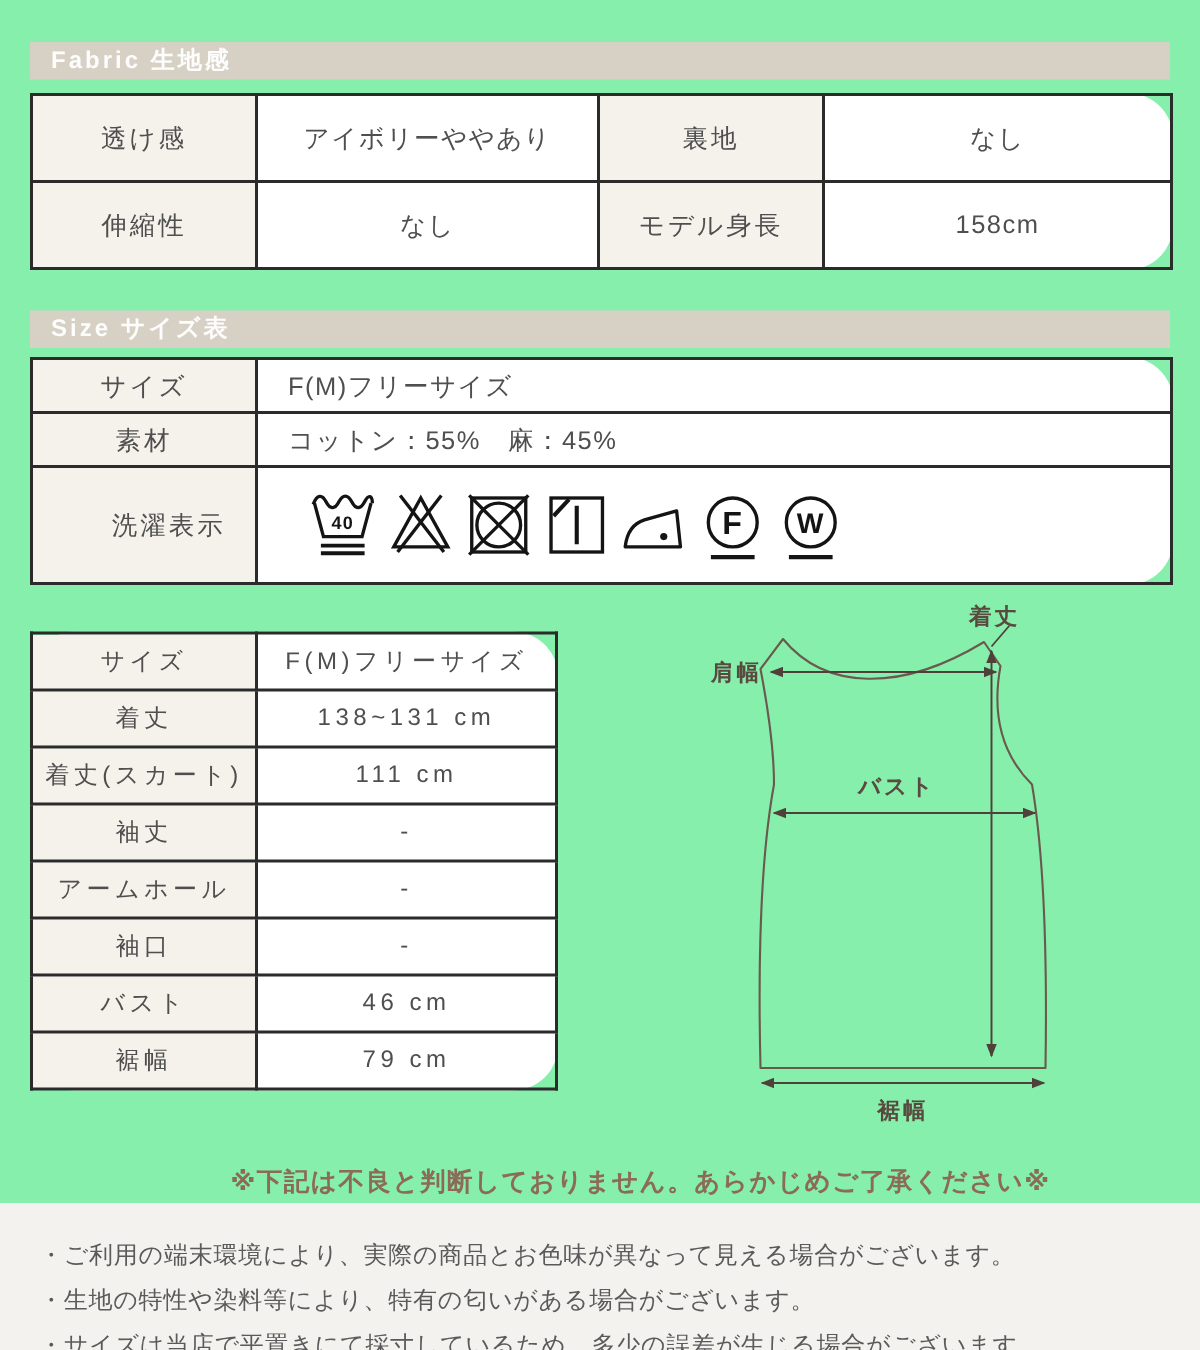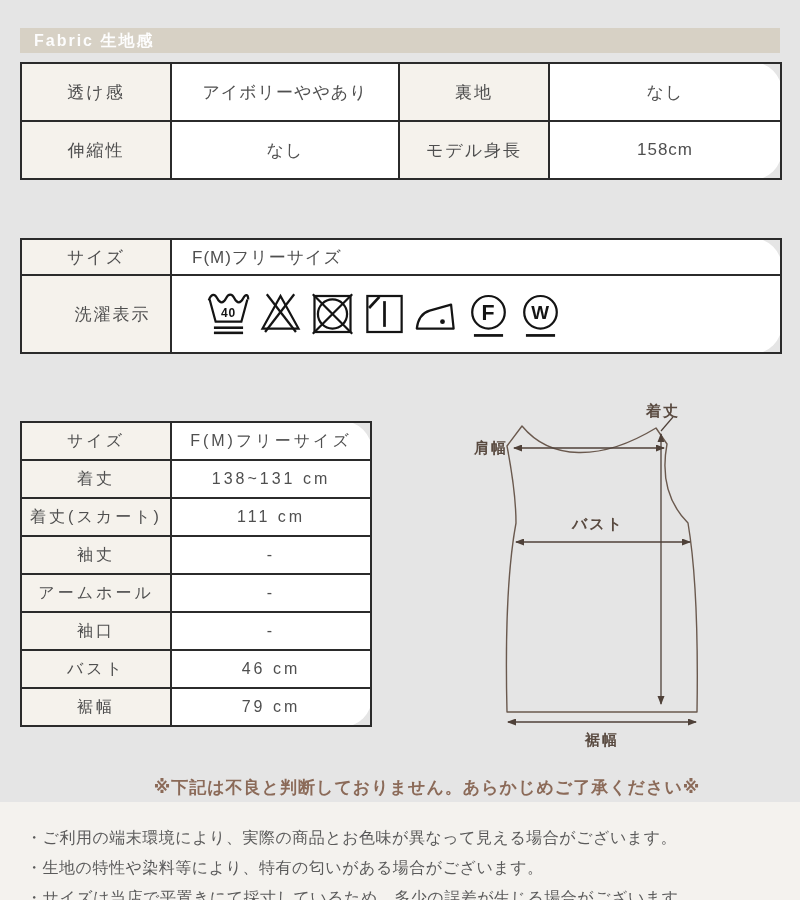--- a/index.html
+++ b/index.html
@@ -1,17 +1,17 @@
 <!DOCTYPE html>
 <html lang="ja"><head>
 <meta charset="utf-8">
 <style>
   html,body{margin:0;padding:0;background:#ffffff;}
   body{font-family:"Liberation Sans","DejaVu Sans",sans-serif;}
-  #page{position:relative;width:800px;height:900px;background:#e5e5e5;overflow:hidden;}
+  #page{position:relative;width:800px;height:900px;background:#86efac;overflow:hidden;}
 
   .section-bar{
     position:absolute;left:20px;width:746px;height:25px;line-height:25px;
     background:#d7d1c5;color:#fdfdfd;font-size:16px;font-weight:bold;
     letter-spacing:2px;padding-left:14px;
   }
 
   table.tbl{border-collapse:collapse;table-layout:fixed;position:absolute;background:#ffffff;border-radius:30px;}
   table.tbl td{
     border:2px solid #2b2b2b;color:#4f4f4f;font-size:17px;
@@ -69,30 +69,37 @@
       </tr>
       <tr>
         <td class="th">伸縮性</td>
         <td>なし</td>
         <td class="th">モデル身長</td>
         <td>158cm</td>
       </tr>
     </tbody>
   </table>
 
+  <div class="section-bar" style="top:207px;">
+    <span>Size サイズ表</span>
+  </div>
 
   <table class="tbl" id="table-size" style="left:20px;top:238px;width:760px;">
     <colgroup>
         <col style="width:150px">
         <col style="width:610px">
       </colgroup>
     <tbody>
       <tr>
         <td class="th r1">サイズ</td>
         <td class="left r1">F(M)フリーサイズ</td>
+      </tr>
+      <tr>
+        <td class="th r2">素材</td>
+        <td class="left r2">コットン：55%　麻：45%</td>
       </tr>
       <tr>
         <td class="th r3">洗濯表示</td>
         <td class="left r3">
           <div class="care-row">
 
             <svg width="45" height="48" viewBox="0 0 52 56">
               <g fill="none" stroke="#141414" stroke-width="2.6">
                 <path d="M3,12 C6,4 10,4 13,10 C16,16 20,16 23,10 C26,4 30,4 33,10 C36,16 40,16 43,10 C46,4 49,5 49,11"></path>
                 <path d="M4,11 L11,37 L41,37 L48,11"></path>

